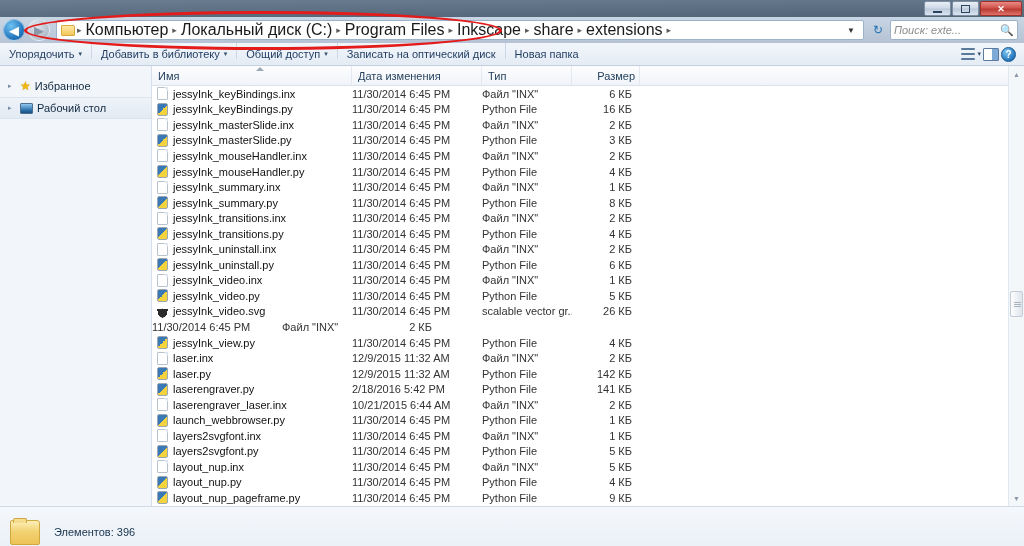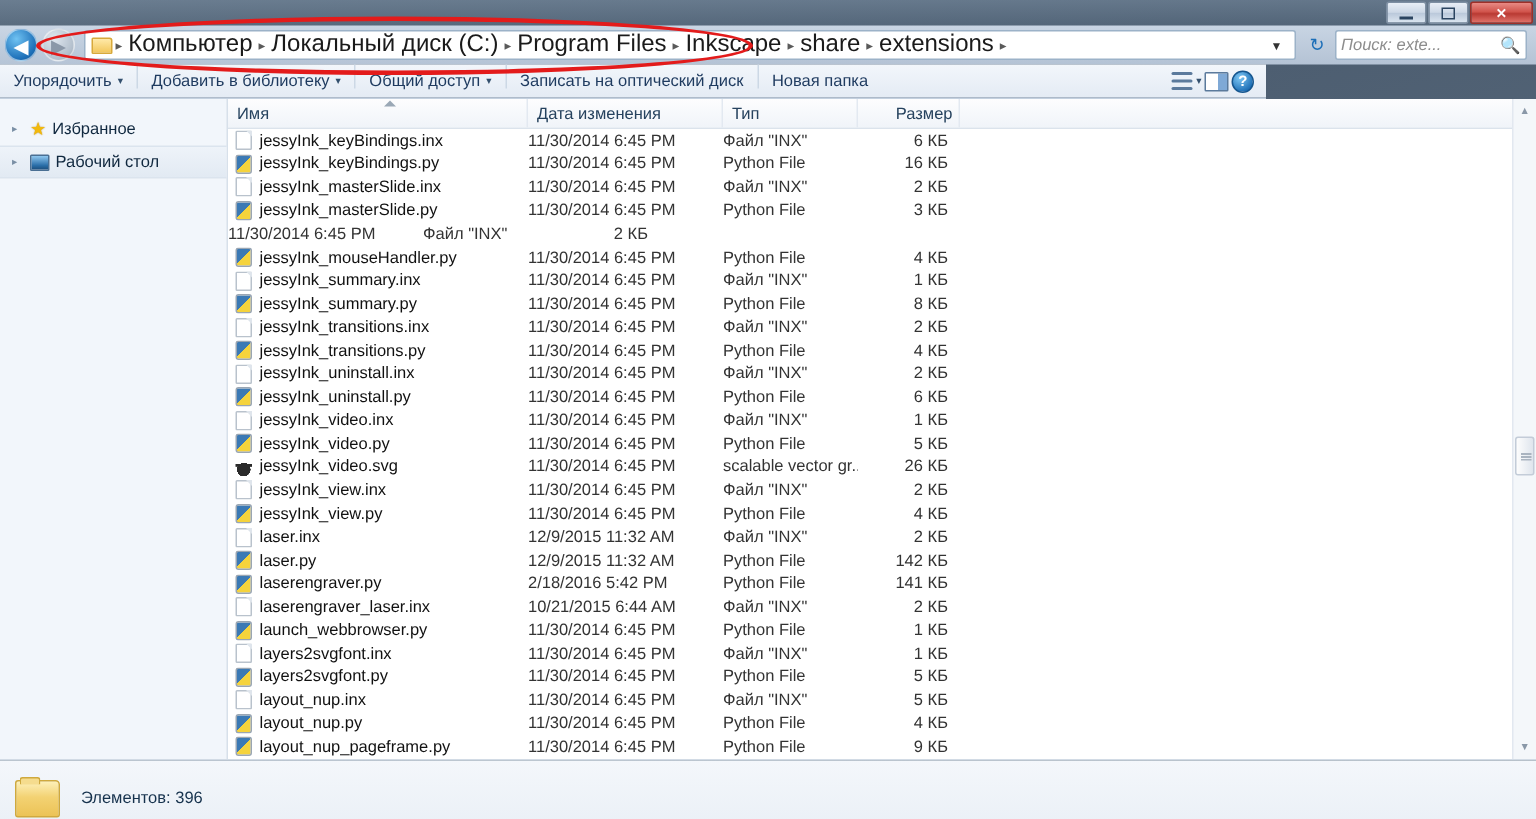--- a/index.html
+++ b/index.html
@@ -71,21 +71,21 @@
     color:#1d6fb8; font-size:12px; margin:0 2px;
   }
   #searchbox {
     width:128px; height:20px; background:#fff; border:1px solid #9cb2c8; border-radius:2px;
     display:flex; align-items:center; padding:4px 3px; margin-right:6px;
   }
   #searchbox .ph { flex:1; color:#8d8d8d; font-size:11px; font-style:italic; white-space:nowrap; overflow:hidden;}
   .mag { color:#2a6ea8; font-size:11px; }
   
   #toolbar {
-    position:absolute; left:0; top:43px; width:844px; height:23px;
+    position:absolute; left:0; top:43px; width:1024px; height:23px;
     background:linear-gradient(180deg,#f2f6fb,#e4ebf4);
     border-bottom:1px solid #c3d0df;
     display:flex; 
   }
   .tb-item {
     padding:2px 9px; color:#1e3a5f; font-size:11px; white-space:nowrap;
     display:flex; align-items:center; gap:4px;
   }
   .tb-sep { width:1px; height:16px; background:#ccd8e5; }
   .caret { font-size:7px; color:#33506e; }
@@ -358,20 +358,24 @@
           <div class="row">
             <div class="cell-name">
               <span class="ficon py"></span>
               <span>jessyInk_masterSlide.py</span>
             </div>
             <div class="cell-date">11/30/2014 6:45 PM</div>
             <div class="cell-type">Python File</div>
             <div class="cell-size">3 КБ</div>
           </div>
           <div class="row">
+            <div class="cell-name">
+              <span class="ficon doc"></span>
+              <span>jessyInk_mouseHandler.inx</span>
+            </div>
             <div class="cell-date">11/30/2014 6:45 PM</div>
             <div class="cell-type">Файл "INX"</div>
             <div class="cell-size">2 КБ</div>
           </div>
           <div class="row">
             <div class="cell-name">
               <span class="ficon py"></span>
               <span>jessyInk_mouseHandler.py</span>
             </div>
             <div class="cell-date">11/30/2014 6:45 PM</div>
@@ -453,24 +457,20 @@
           <div class="row">
             <div class="cell-name">
               <span class="ficon svg"></span>
               <span>jessyInk_video.svg</span>
             </div>
             <div class="cell-date">11/30/2014 6:45 PM</div>
             <div class="cell-type">scalable vector gr...</div>
             <div class="cell-size">26 КБ</div>
           </div>
           <div class="row">
-            <div class="cell-name">
-              <span class="ficon doc"></span>
-              <span>jessyInk_view.inx</span>
-            </div>
             <div class="cell-date">11/30/2014 6:45 PM</div>
             <div class="cell-type">Файл "INX"</div>
             <div class="cell-size">2 КБ</div>
           </div>
           <div class="row">
             <div class="cell-name">
               <span class="ficon py"></span>
               <span>jessyInk_view.py</span>
             </div>
             <div class="cell-date">11/30/2014 6:45 PM</div>

